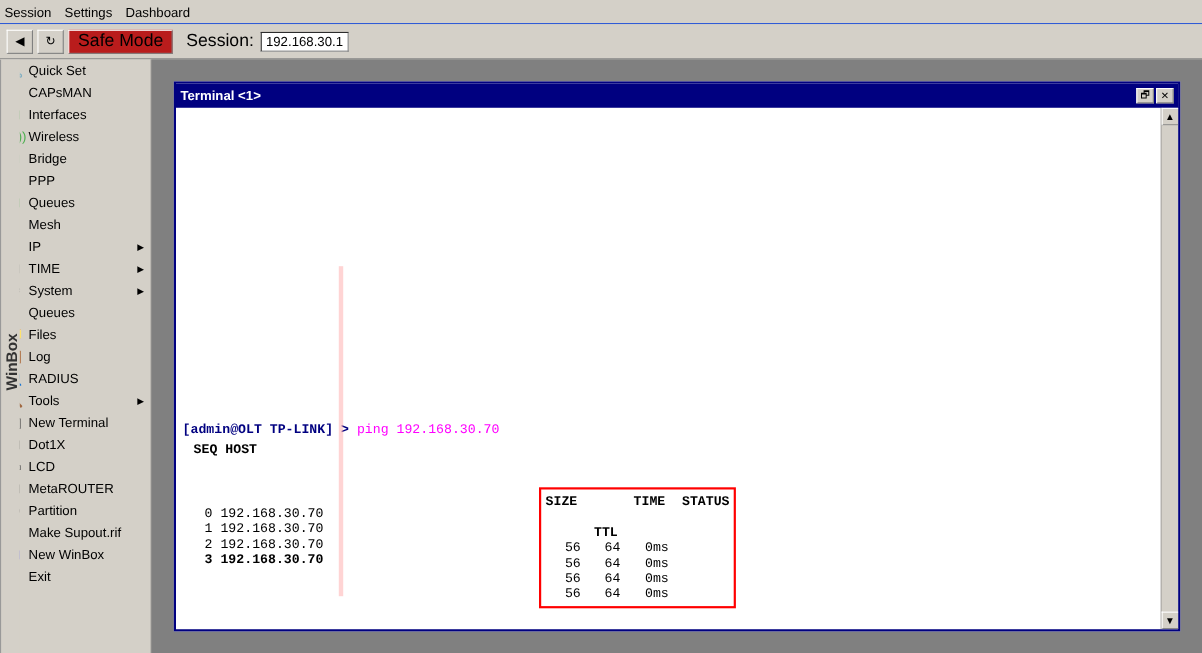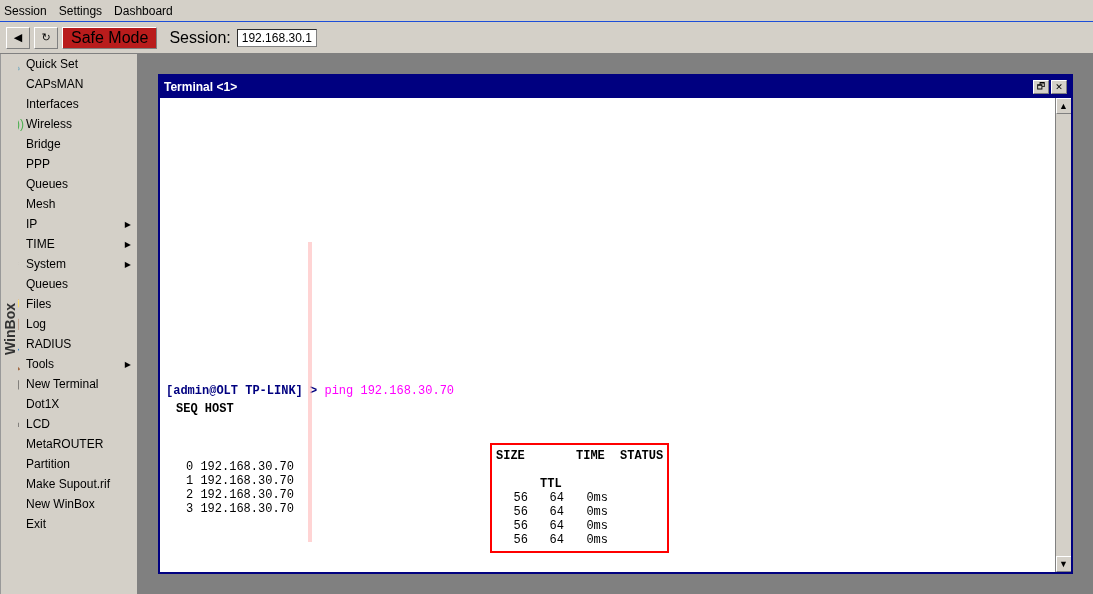--- a/index.html
+++ b/index.html
@@ -404,21 +404,21 @@
             </div>
             <div style="margin-left:10px;margin-top:44px;">
               <span>0</span> <span>192.168.30.70</span>
             </div>
             <div style="margin-left:10px;">
               <span>1</span> <span>192.168.30.70</span>
             </div>
             <div style="margin-left:10px;">
               <span>2</span> <span>192.168.30.70</span>
             </div>
-            <div style="margin-left:10px;">
+            <div style="margin-left:10px;font-weight:bold;">
               <span>3</span> <span>192.168.30.70</span>
             </div>
           </div>
 
           <div class="ping-rows" style="font-family:'Courier New',monospace; font-size:12px;">
             <div style="display:flex; gap:12px; font-weight:bold;">
               <span style="min-width:32px;">SIZE</span>
               <span style="min-width:24px;margin-top:28px;">TTL</span>
               <span style="min-width:32px;">TIME</span>
               <span>STATUS</span>

